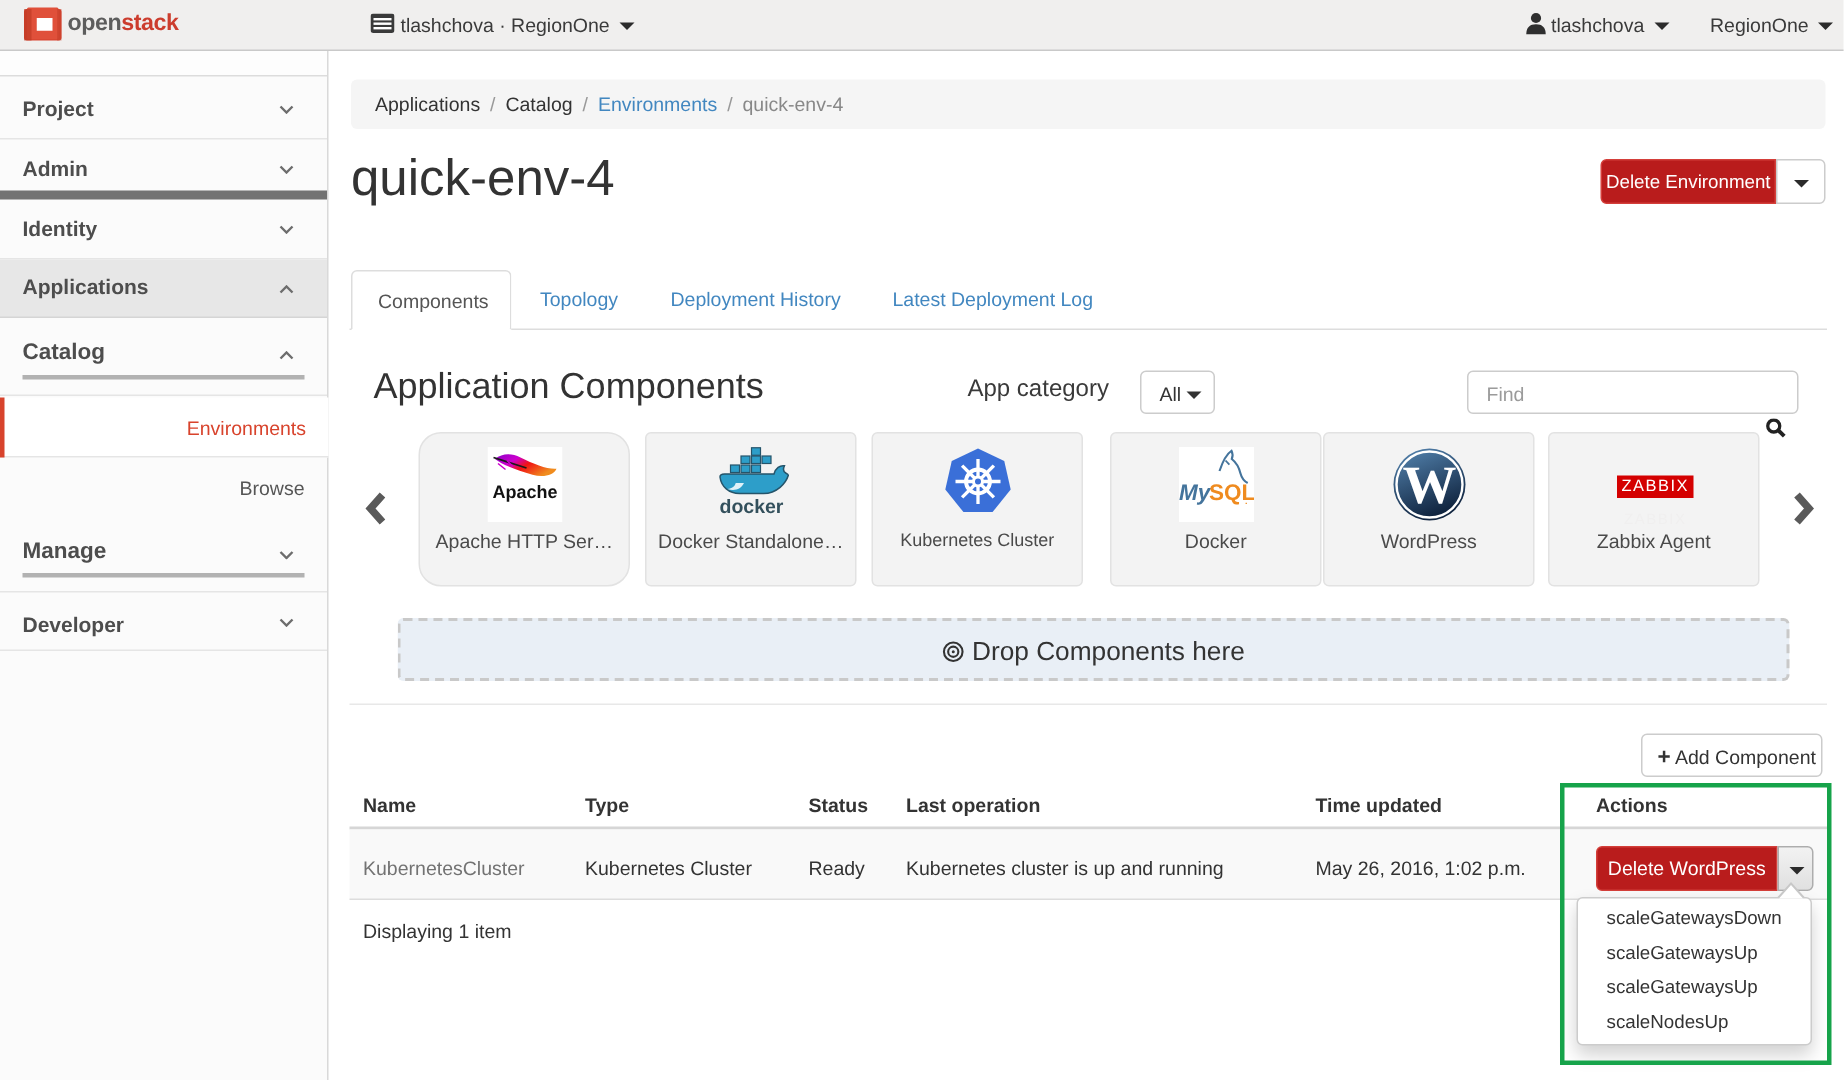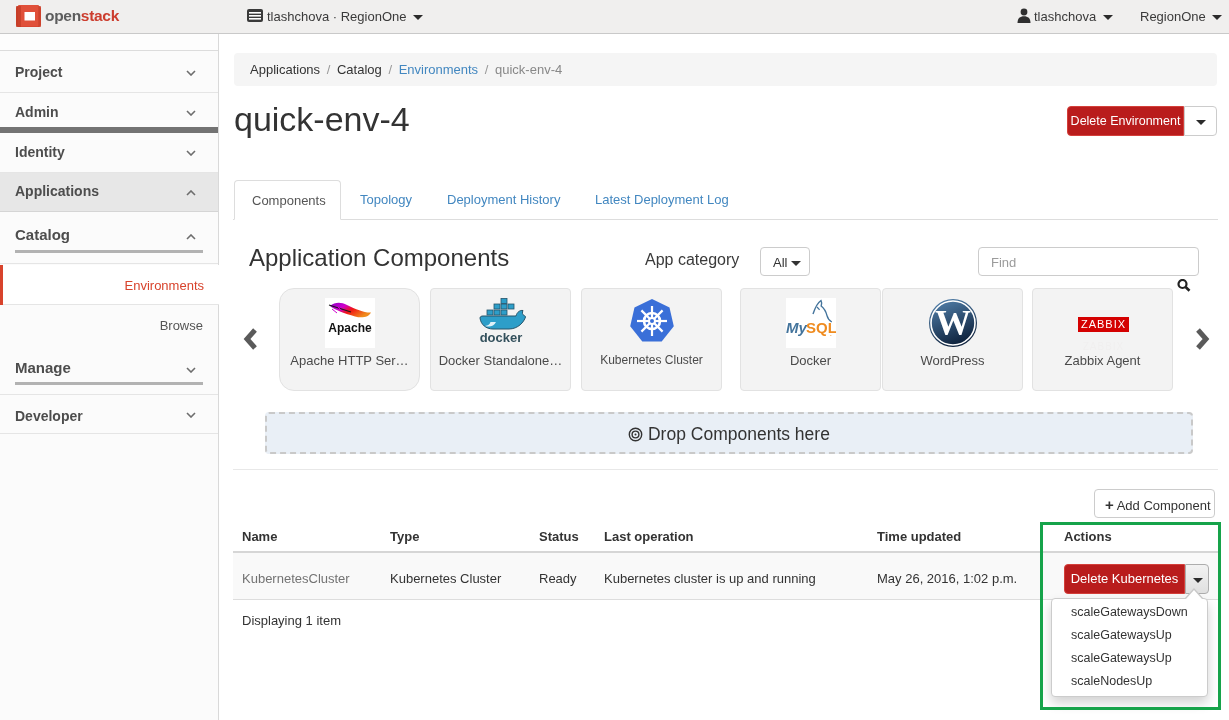--- a/index.html
+++ b/index.html
@@ -257,21 +257,21 @@
 <span class="abs th" style="left:877px;">Time updated</span>
 <span class="abs th" style="left:1064px;">Actions</span>
 <div class="abs" style="left:233px;top:553px;width:985px;height:47px;background:#f9f9f9;border-bottom:1px solid #ddd;"></div>
 <span class="abs td" style="left:242px;color:#737373;">KubernetesCluster</span>
 <span class="abs td" style="left:390px;">Kubernetes Cluster</span>
 <span class="abs td" style="left:539px;">Ready</span>
 <span class="abs td" style="left:604px;">Kubernetes cluster is up and running</span>
 <span class="abs td" style="left:877px;">May 26, 2016, 1:02 p.m.</span>
 <span class="abs" style="left:242px;top:613px;font-size:13px;color:#333;">Displaying 1 item</span>
 
-<div class="abs btn-danger" style="left:1064px;top:564px;width:121px;height:30px;border-radius:4px 0 0 4px;font-size:13px;text-align:center;line-height:28px;">Delete Kubernetes</div>
+<div class="abs btn-danger" style="left:1064px;top:564px;width:121px;height:30px;border-radius:4px 0 0 4px;font-size:13px;text-align:center;line-height:28px;">Delete WordPress</div>
 <div class="abs" style="left:1185px;top:564px;width:24px;height:30px;background:linear-gradient(#f2f2f2,#e0e0e0);border:1px solid #adadad;border-radius:0 4px 4px 0;">
   <span class="caret" style="position:absolute;left:7px;top:13px;"></span>
 </div>
 
 <div class="abs" style="left:1051px;top:598px;width:157px;height:99px;background:#fff;border:1px solid #ccc;border-radius:4px;box-shadow:0 6px 12px rgba(0,0,0,0.18);"></div>
 <div class="abs" style="left:1185px;top:588px;width:0;height:0;border-left:9px solid transparent;border-right:9px solid transparent;border-bottom:10px solid #c8c8c8;"></div>
 <div class="abs" style="left:1186px;top:589.5px;width:0;height:0;border-left:8px solid transparent;border-right:8px solid transparent;border-bottom:9px solid #fff;"></div>
 <span class="abs mi" style="top:605px;">scaleGatewaysDown</span>
 <span class="abs mi" style="top:628px;">scaleGatewaysUp</span>
 <span class="abs mi" style="top:651px;">scaleGatewaysUp</span>

